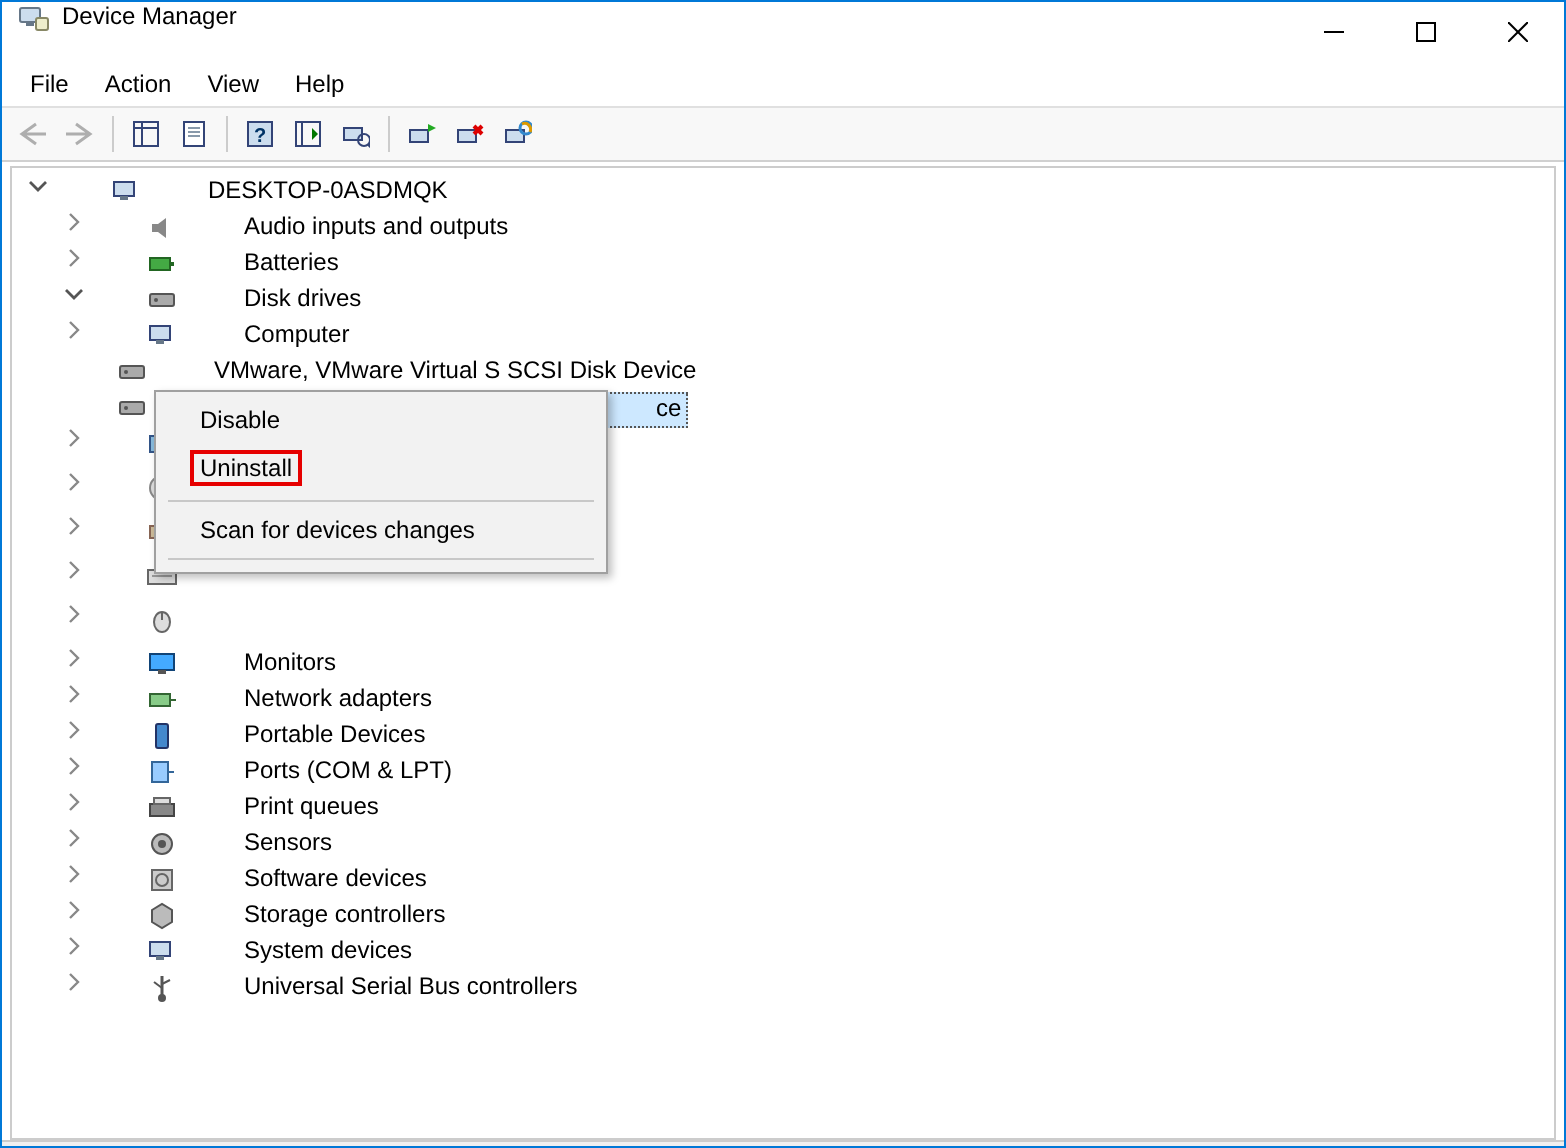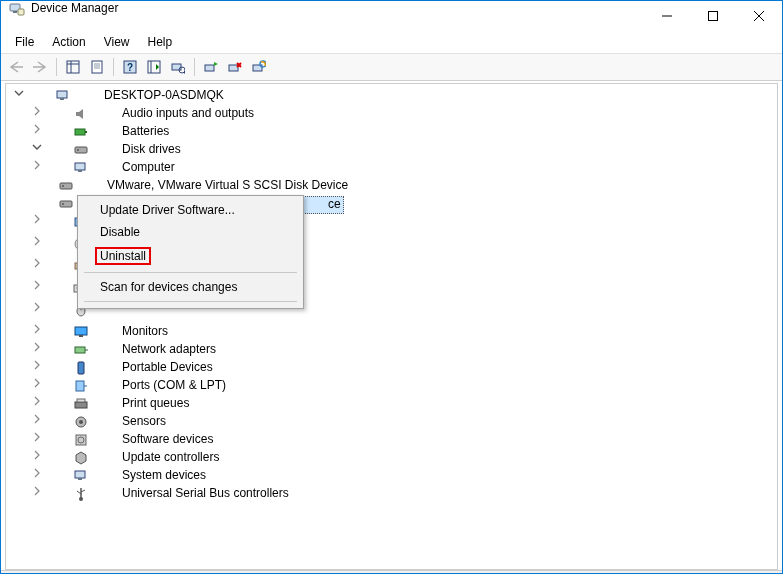--- a/index.html
+++ b/index.html
@@ -501,21 +501,21 @@
     <span class="twisty">
         <svg width="10" height="10">
           <path d="M3 1 L7 5 L3 9" stroke="#888" fill="none" stroke-width="1.2"></path>
         </svg>
       </span>
     <span class="node-icon">
         <svg width="16" height="16">
           <path d="M3 5 L8 2 L13 5 L13 11 L8 14 L3 11 Z" fill="#bbb" stroke="#555"></path>
         </svg>
       </span>
-    <span class="node-label">Update controllers</span>
+    <span class="node-label">Storage controllers</span>
   </div>
 
   <div class="tree-row" style="padding-left:22px">
     <span class="twisty">
         <svg width="10" height="10">
           <path d="M3 1 L7 5 L3 9" stroke="#888" fill="none" stroke-width="1.2"></path>
         </svg>
       </span>
     <span class="node-icon">
         <svg width="16" height="16">
@@ -538,21 +538,20 @@
           <line x1="8" y1="13" x2="8" y2="2" stroke="#555" stroke-width="1.5"></line>
           <line x1="8" y1="8" x2="4" y2="5" stroke="#555"></line>
           <line x1="8" y1="6" x2="12" y2="4" stroke="#555"></line>
         </svg>
       </span>
     <span class="node-label">Universal Serial Bus controllers</span>
   </div>
 </div>
 
 <div class="context-menu">
-  <div class="ctx-item">Update Driver Software...</div>
   <div class="ctx-item">Disable</div>
   <div class="ctx-item">
     <span class="ctx-highlight">Uninstall</span>
   </div>
   <div class="ctx-sep"></div>
   <div class="ctx-item">Scan for devices changes</div>
   <div class="ctx-sep"></div>
 </div>
 
 <div class="statusbar">

